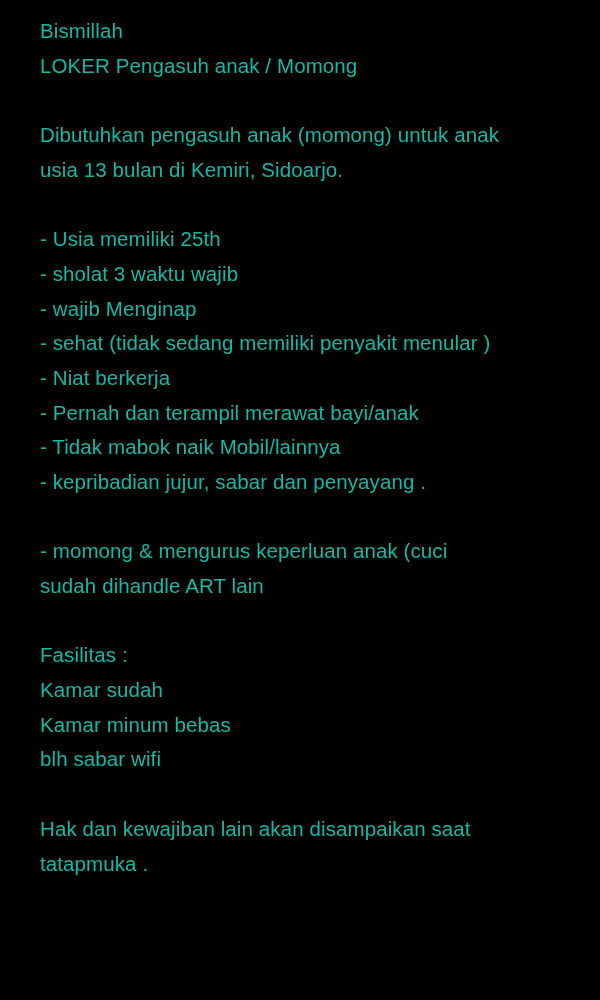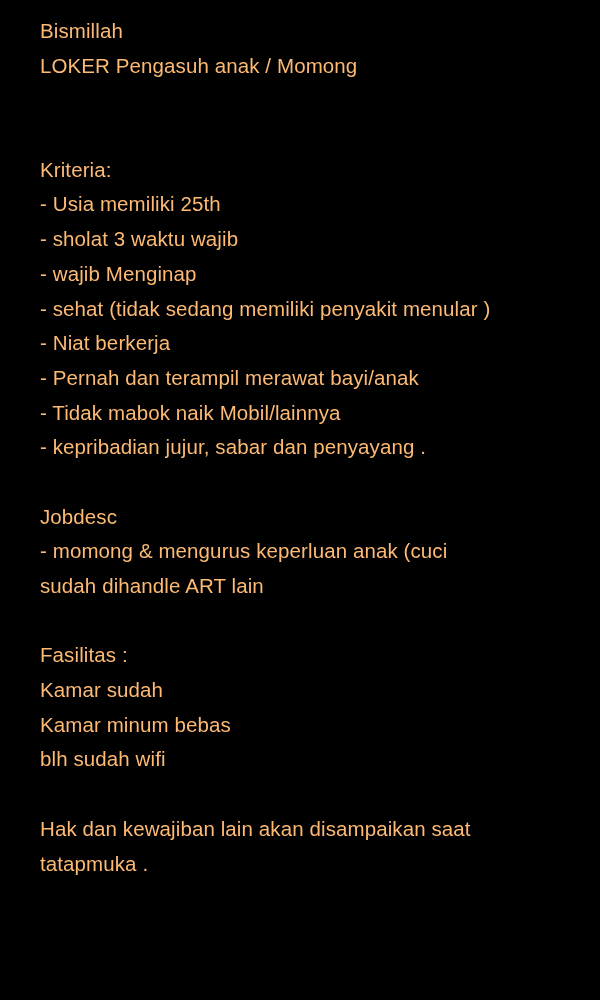--- a/index.html
+++ b/index.html
@@ -14,68 +14,70 @@
       position: relative;
     }
     .doc {
       position: absolute;
       left: 40px;
       top: 14px;
       width: 540px;
       font-family: "Liberation Sans", sans-serif;
       font-size: 20.5px;
       line-height: 34.7px;
-      color: #fdba74;
+      color: #14b8a6;
       letter-spacing: 0.1px;
     }
     .line {
       display: block;
       white-space: pre;
       height: 34.7px;
     }
     .blank {
       display: block;
       height: 34.7px;
     }
   </style>
 </head>
 <body>
 
 <div class="doc">
   <span class="line">Bismillah</span>
   <span class="line">LOKER Pengasuh anak / Momong</span>
   <span class="blank"></span>
 
+  <div>
+    <span class="line">Dibutuhkan pengasuh anak (momong) untuk anak</span>
+    <span class="line">usia 13 bulan di Kemiri, Sidoarjo.</span>
+  </div>
   <span class="blank"></span>
 
   <div>
-    <span class="line">Kriteria:</span>
     <span class="line">- Usia memiliki 25th</span>
     <span class="line">- sholat 3 waktu wajib</span>
     <span class="line">- wajib Menginap</span>
     <span class="line">- sehat (tidak sedang memiliki penyakit menular )</span>
     <span class="line">- Niat berkerja</span>
     <span class="line">- Pernah dan terampil merawat bayi/anak</span>
     <span class="line">- Tidak mabok naik Mobil/lainnya</span>
     <span class="line">- kepribadian jujur, sabar dan penyayang .</span>
   </div>
   <span class="blank"></span>
 
   <div>
-    <span class="line">Jobdesc</span>
     <span class="line">- momong &amp; mengurus keperluan anak (cuci</span>
     <span class="line">sudah dihandle ART lain</span>
   </div>
   <span class="blank"></span>
 
   <div>
     <span class="line">Fasilitas :</span>
     <span class="line">Kamar sudah</span>
     <span class="line">Kamar minum bebas</span>
-    <span class="line">blh sudah wifi</span>
+    <span class="line">blh sabar wifi</span>
   </div>
   <span class="blank"></span>
 
   <div>
     <span class="line">Hak dan kewajiban lain akan disampaikan saat</span>
     <span class="line">tatapmuka .</span>
   </div>
 </div>
 
 </body></html>

